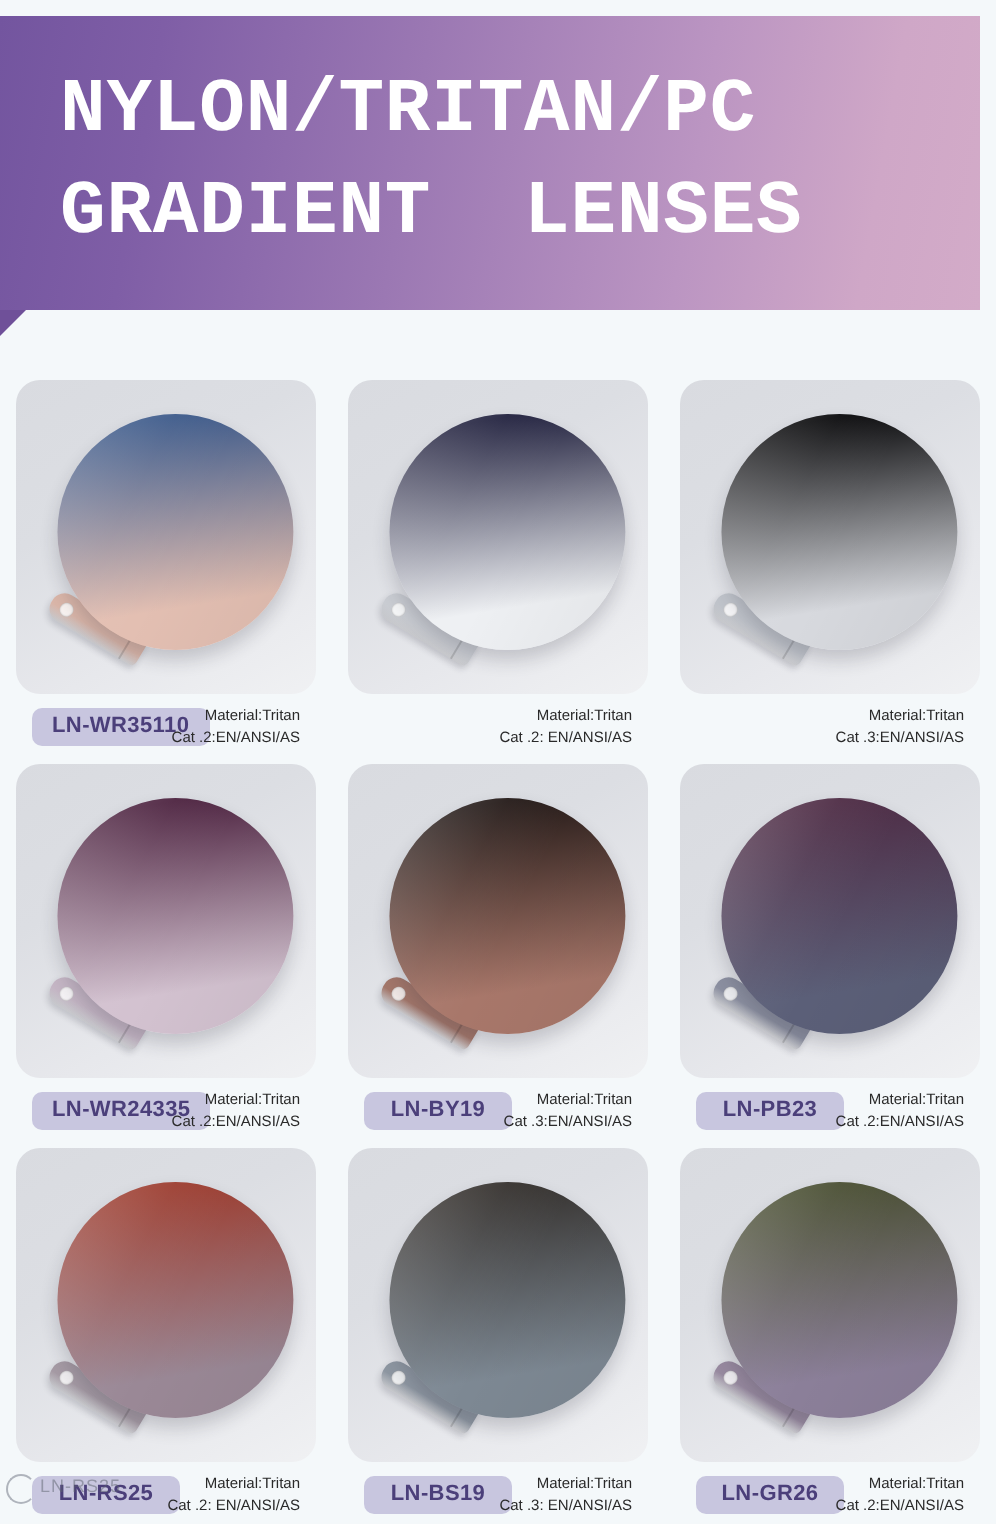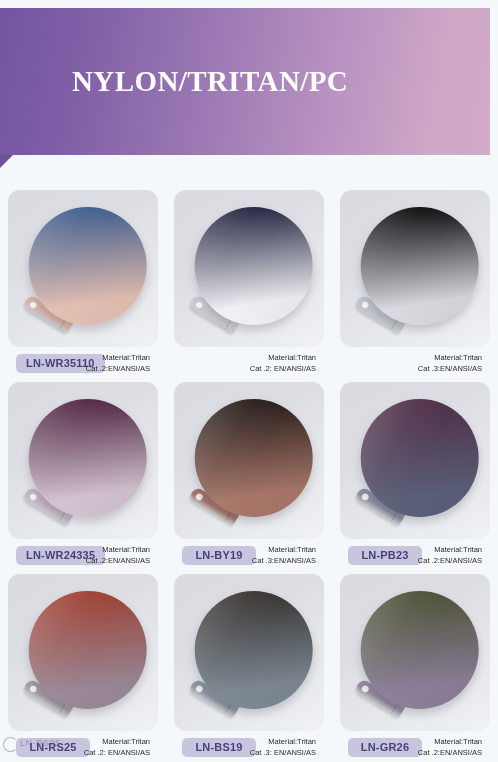--- a/index.html
+++ b/index.html
@@ -29,27 +29,26 @@
     height: 147px;
     background: linear-gradient(100deg, #73559f 0%, #7f5ea6 16%, #9b78b3 42%, #bb95c2 70%, #cfa7c7 88%, #d3abc8 100%);
     display: flex;
     flex-direction: column;
     justify-content: center;
     box-sizing: border-box;
     padding-left: 30px;
   }
   .banner-title {
     color: #ffffff;
-    font-size: 29px;
+    font-size: 38px;
     font-weight: bold;
     letter-spacing: 0.4px;
     line-height: 1.33;
     white-space: pre;
-    font-family: Liberation Serif, serif;
-    margin-left: 42px;
+    font-family: Liberation Mono, monospace;
   }
   
   .banner-notch {
     position: absolute;
     left: 0;
     top: 147px;
     width: 0; height: 0;
     border-left: 13px solid #6f5099;
     border-bottom: 13px solid transparent;
   }
@@ -199,20 +198,21 @@
     border-radius: 50%;
     border-right-color: transparent;
   }
 </style>
 </head>
 <body style="background: rgb(244, 248, 250);">
 
 <div class="banner-wrap">
   <div class="banner">
     <div class="banner-title">NYLON/TRITAN/PC</div>
+    <div class="banner-title">GRADIENT  LENSES</div>
   </div>
   <div class="banner-notch"></div>
 </div>
 
 <div class="grid" id="product-grid">
     <div class="cell">
       <div class="card">
         <div class="lens-assembly">
           <div class="handle" style="background: linear-gradient(rgb(217, 181, 168) 0%, rgb(217, 181, 168) 55%, rgba(0, 0, 0, 0.12) 100%);">
             <div class="handle-hole"></div>

